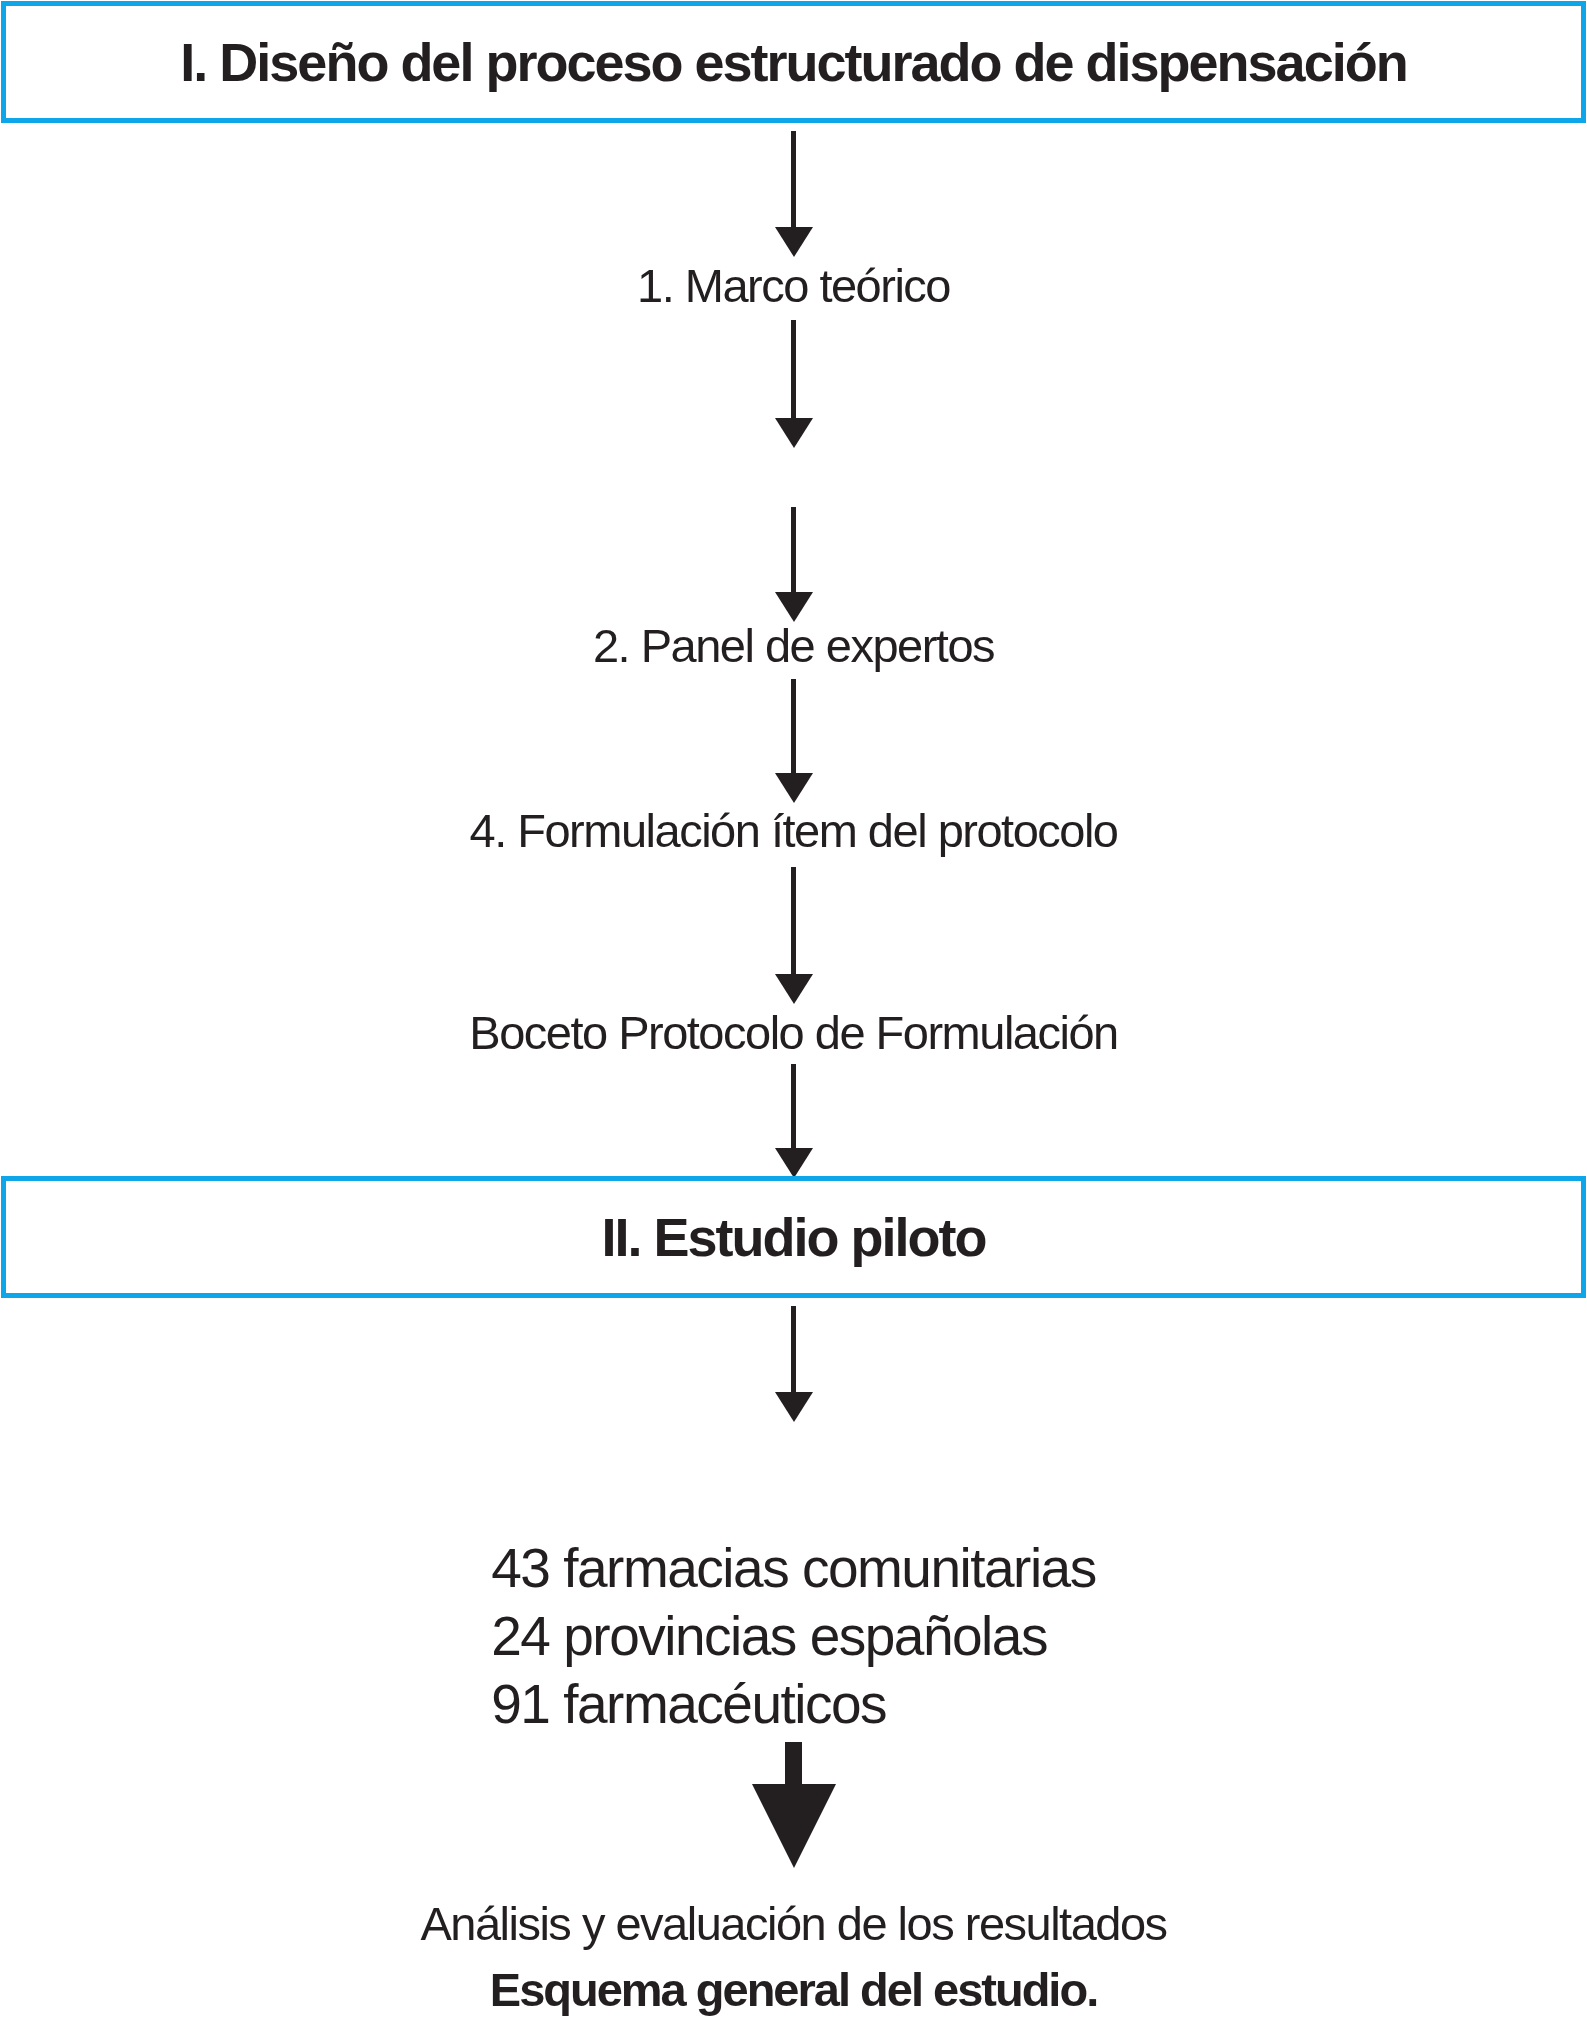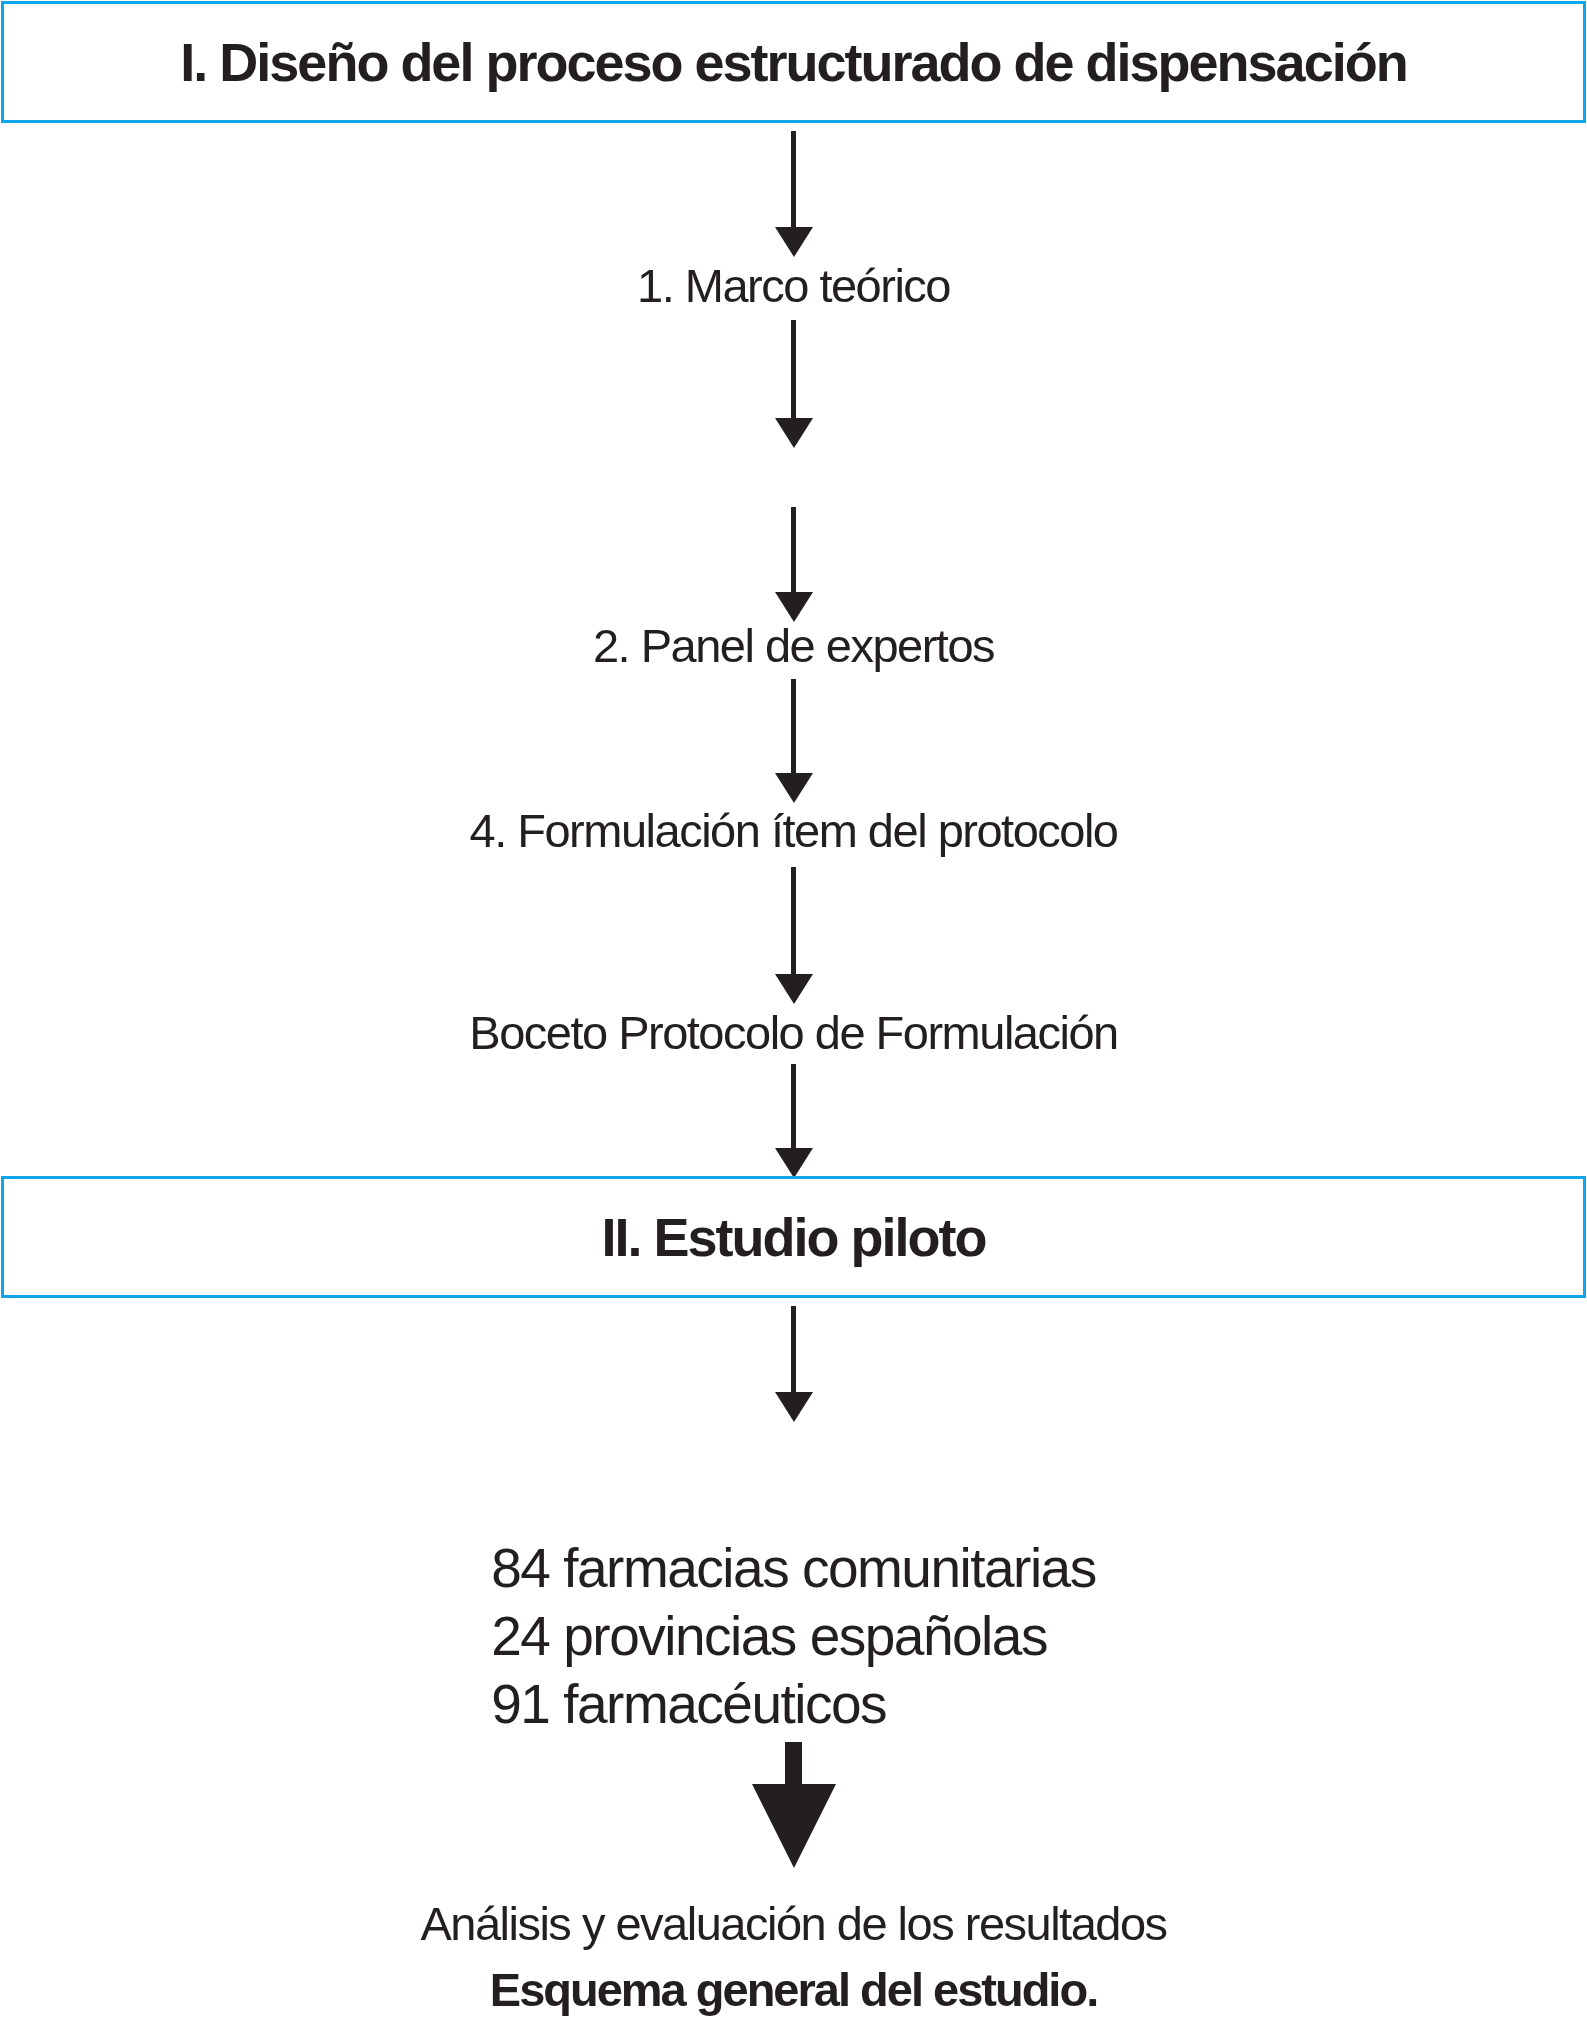--- a/index.html
+++ b/index.html
@@ -14,21 +14,21 @@
     background: #ffffff;
     font-family: "Liberation Sans", "DejaVu Sans", sans-serif;
     color: #231f20;
     overflow: hidden;
   }
   
   .phase-box {
     position: absolute;
     left: 1px;
     right: 1px;
-    border: 3px solid #0ea5e9;
+    border: 5px solid #0ea5e9;
     background: #ffffff;
     display: flex;
     align-items: center;
     justify-content: center;
     box-sizing: border-box;
   }
   .phase-box-1 { top: 1px; height: 122px; }
   .phase-box-2 { top: 1176px; height: 122px; }
   .phase-title {
     font-size: 54px;
@@ -140,21 +140,21 @@
     <span class="phase-title">II. Estudio piloto</span>
   </div>
 
   <div class="arrow" style="top:1306px;height:116px">
     <div class="stem"></div>
     <div class="head"></div>
   </div>
 
 
   <div class="stats-block">
-    <div>84 farmacias comunitarias</div>
+    <div>43 farmacias comunitarias</div>
     <div>24 provincias españolas</div>
     <div>91 farmacéuticos</div>
   </div>
 
   <div class="arrow thick" style="top:1742px;height:126px">
     <div class="stem"></div>
     <div class="head"></div>
   </div>
 
   <div class="flow-label" style="top:1894px">Análisis y evaluación de los resultados</div>

